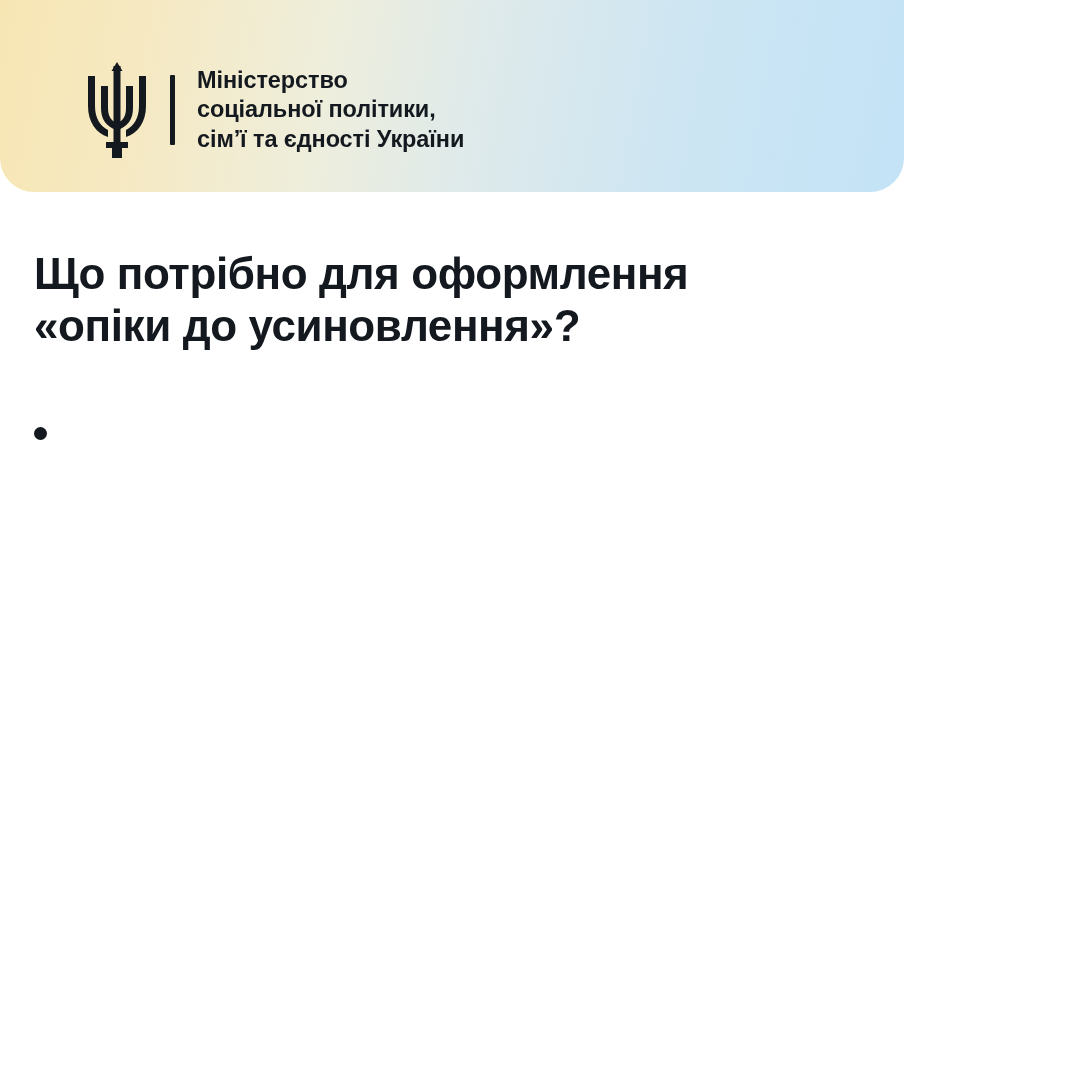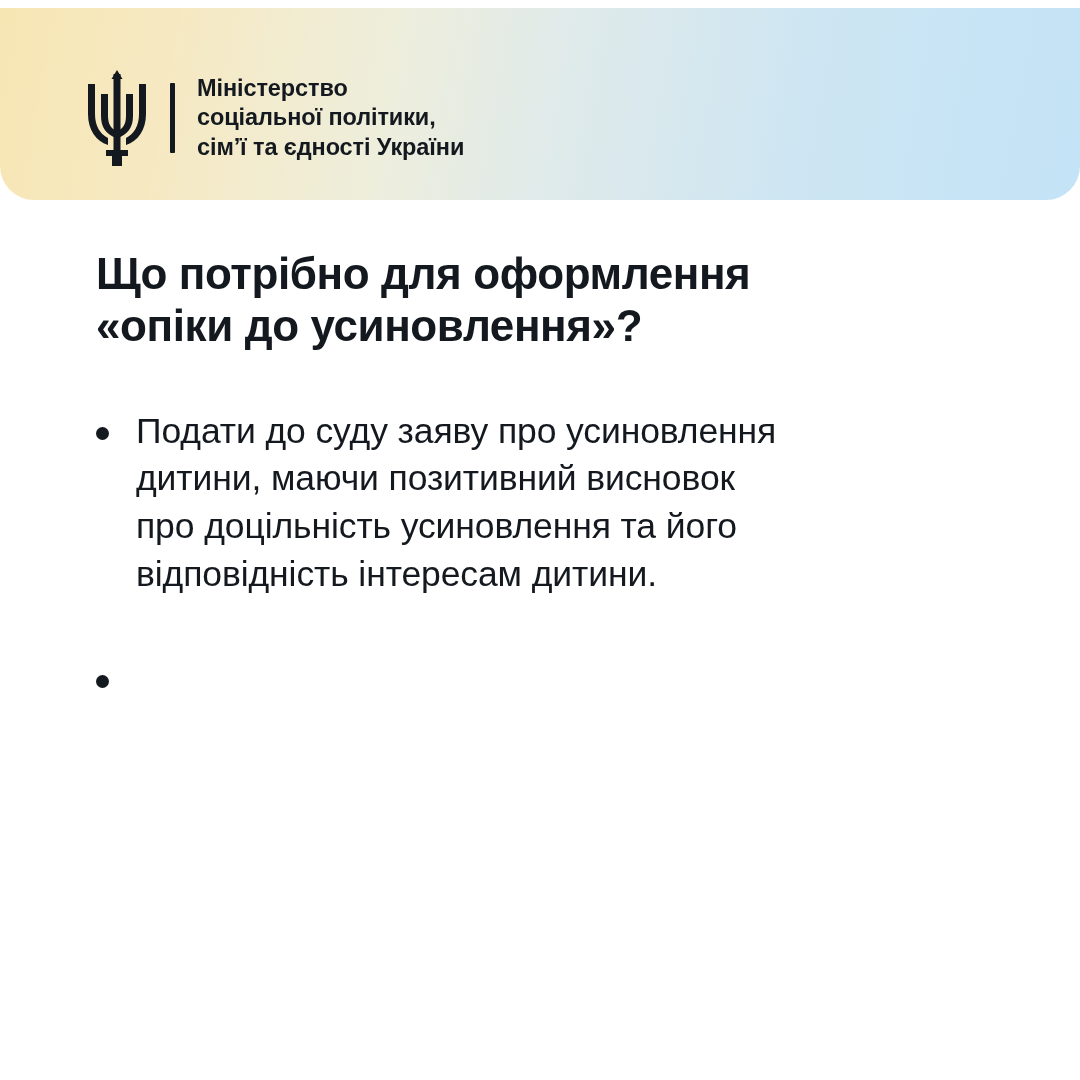--- a/index.html
+++ b/index.html
@@ -15,23 +15,23 @@
   .card {
     position: relative;
     width: 1080px;
     height: 1080px;
     background: #ffffff;
   }
 
   
   .header {
     position: absolute;
-    top: 8px;
+    top: 0;
     left: 0;
-    width: 1080px;
+    width: 904px;
     height: 192px;
     background: linear-gradient(100deg,
         #f7e6b4 0%,
         #f6e9c2 16%,
         #eeeedc 36%,
         #dfeaea 52%,
         #cfe6f2 72%,
         #c7e4f5 88%,
         #c4e3f6 100%);
     border-bottom-left-radius: 34px;
@@ -70,21 +70,21 @@
     letter-spacing: -0.1px;
     white-space: pre-line;
   }
 
   
   .content {
     position: absolute;
     top: 192px;
     left: 0;
     width: 968px;
-    padding: 56px 86px 0 96px;
+    padding: 56px 86px 0 34px;
   }
 
   .title {
     font-size: 44px;
     font-weight: bold;
     line-height: 1.18;
     color: #14191f;
     letter-spacing: -0.4px;
     white-space: pre-line;
   }
@@ -156,27 +156,20 @@
     </div>
   </div>
 
   <div class="content">
 
     <h1 class="title">Що потрібно для оформлення
 «опіки до усиновлення»?</h1>
 
     <ul class="bullet-list">
 
-      <li class="bullet-item">
-        <span class="bullet-dot"></span>
-        <span class="bullet-text">Подати до суду заяву про усиновлення
-дитини, маючи позитивний висновок
-про доцільність усиновлення та його
-відповідність інтересам дитини.</span>
-      </li>
 
       <li class="bullet-item">
         <span class="bullet-dot"></span>
       </li>
 
     </ul>
   </div>
 </div>
 
 </body></html>

